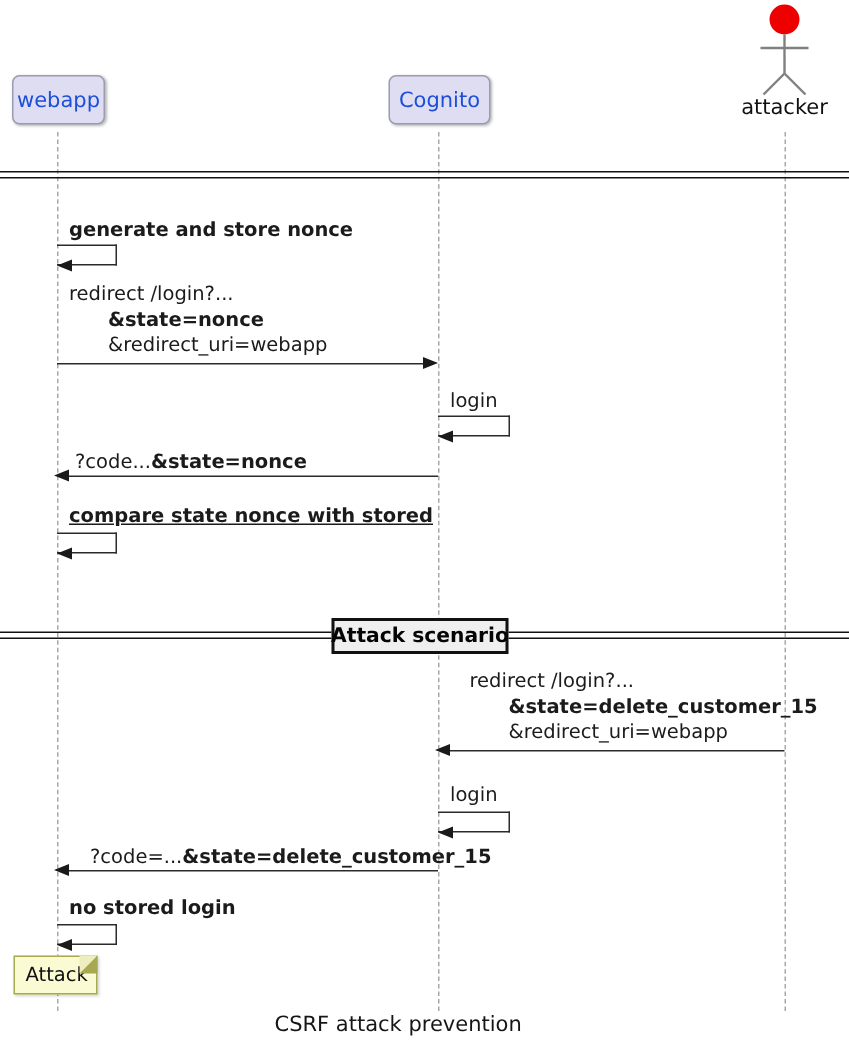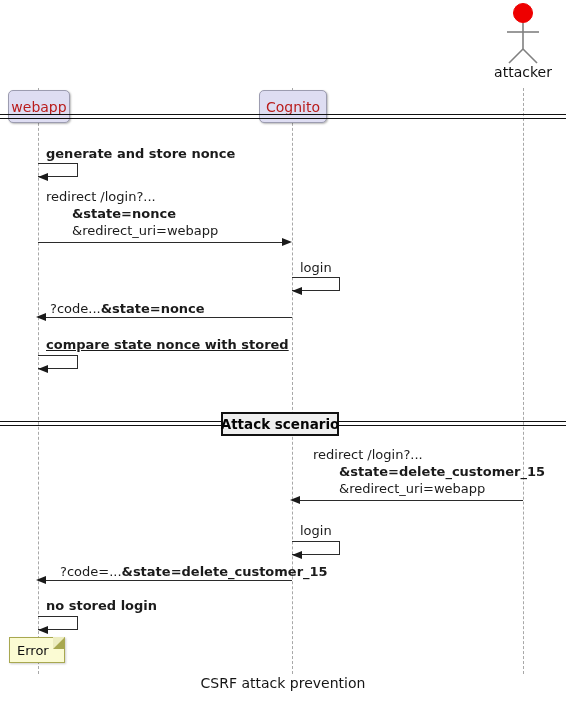--- a/index.html
+++ b/index.html
@@ -32,23 +32,22 @@
     position: absolute;
     box-sizing: border-box;
     background: #DEDDF2;
     border: 1px solid #9C9CB0;
     border-radius: 5px;
     box-shadow: 1px 1px 2px rgba(0,0,0,0.28);
     display: flex;
     align-items: center;
     justify-content: center;
     font-size: 14px;
-    color: #b91c1c;
-    white-space: nowrap;
-    margin-top: 40px;
+    color: #1d4ed8;
+    white-space: nowrap;
   }
 
   
   .actor-wrap {
     position: absolute;
   }
   .actor-label {
     position: absolute;
     font-size: 14px;
     color: #101010;
@@ -151,21 +150,20 @@
     border-top: 12px solid transparent;
     border-right: 12px solid #A8A850;
   }
 
   
   .caption {
     position: absolute;
     font-size: 14px;
     color: #151515;
     white-space: nowrap;
-    text-align: center;
   }
 </style>
 </head>
 <body>
 
 <div id="diagram">
 
   <div class="lifeline" style="left:38px; top:88px; height:586px;"></div>
   <div class="lifeline" style="left:292px; top:88px; height:586px;"></div>
   <div class="lifeline" style="left:523px; top:88px; height:586px;"></div>
@@ -230,20 +228,20 @@
 
   <div class="msg-label" style="left:60px; top:563px;"><span>?code=...</span><b>&amp;state=delete_customer_15</b></div>
   <div class="msg-line" style="left:46px; top:580px; width:246px;"></div>
   <div class="arrow-head left" style="left:36px; top:575.5px;"></div>
 
   <div class="msg-label bold" style="left:46px; top:597px;">no stored login</div>
   <div class="selfcall" style="left:38px; top:616px; width:40px; height:14px;"></div>
   <div class="arrow-head left" style="left:38px; top:625.5px;"></div>
 
   <div class="note" style="left:9px; top:637px; width:56px; height:26px;">
-    <span>Error</span>
+    <span>Attack</span>
   </div>
   <div class="note-fold" style="left:53px; top:637px;"></div>
   <div class="note-fold-edge" style="left:53px; top:637px;"></div>
 
   <div class="caption" style="left:183px; top:675px; width:200px;">CSRF attack prevention</div>
 
 </div>
 
 </body></html>

